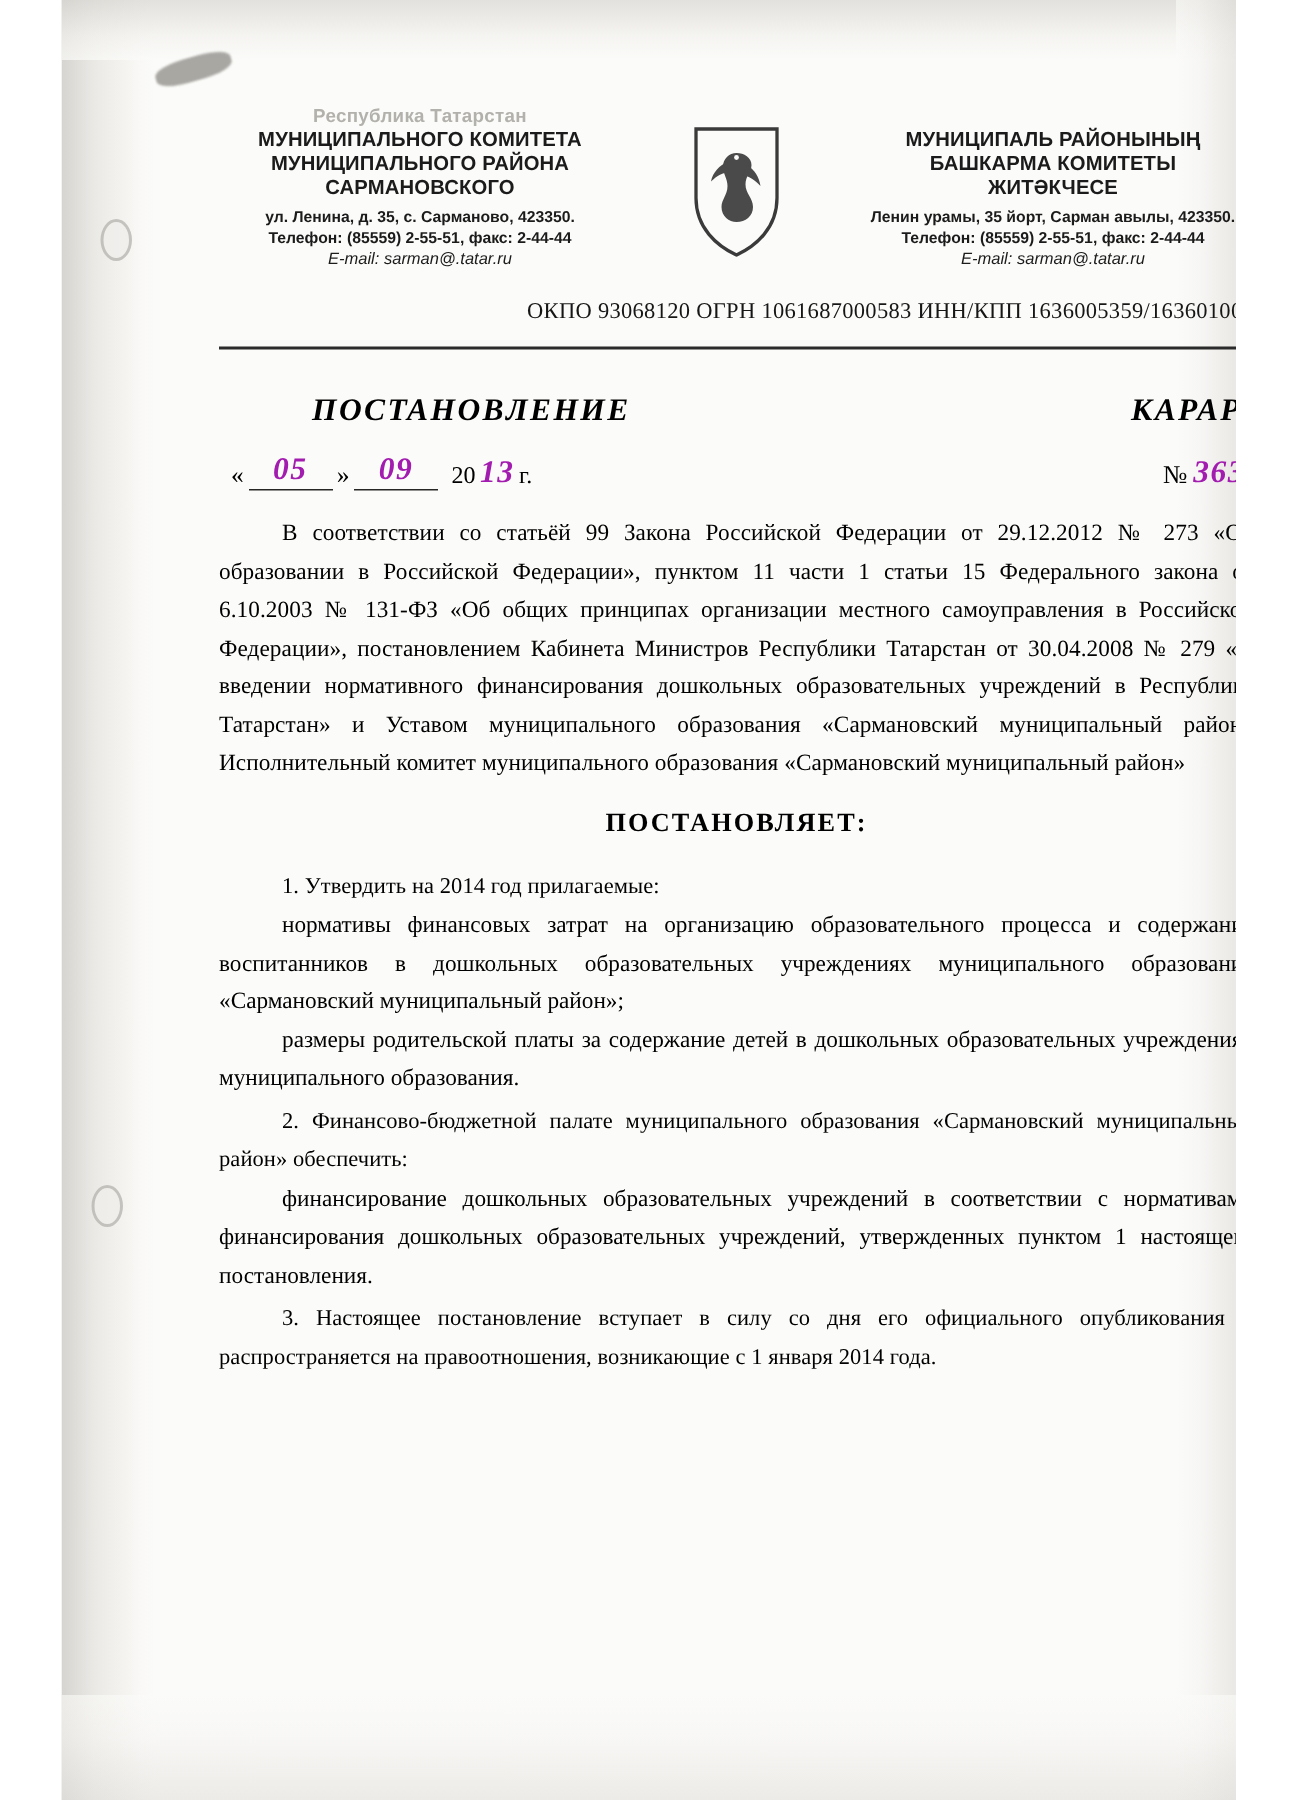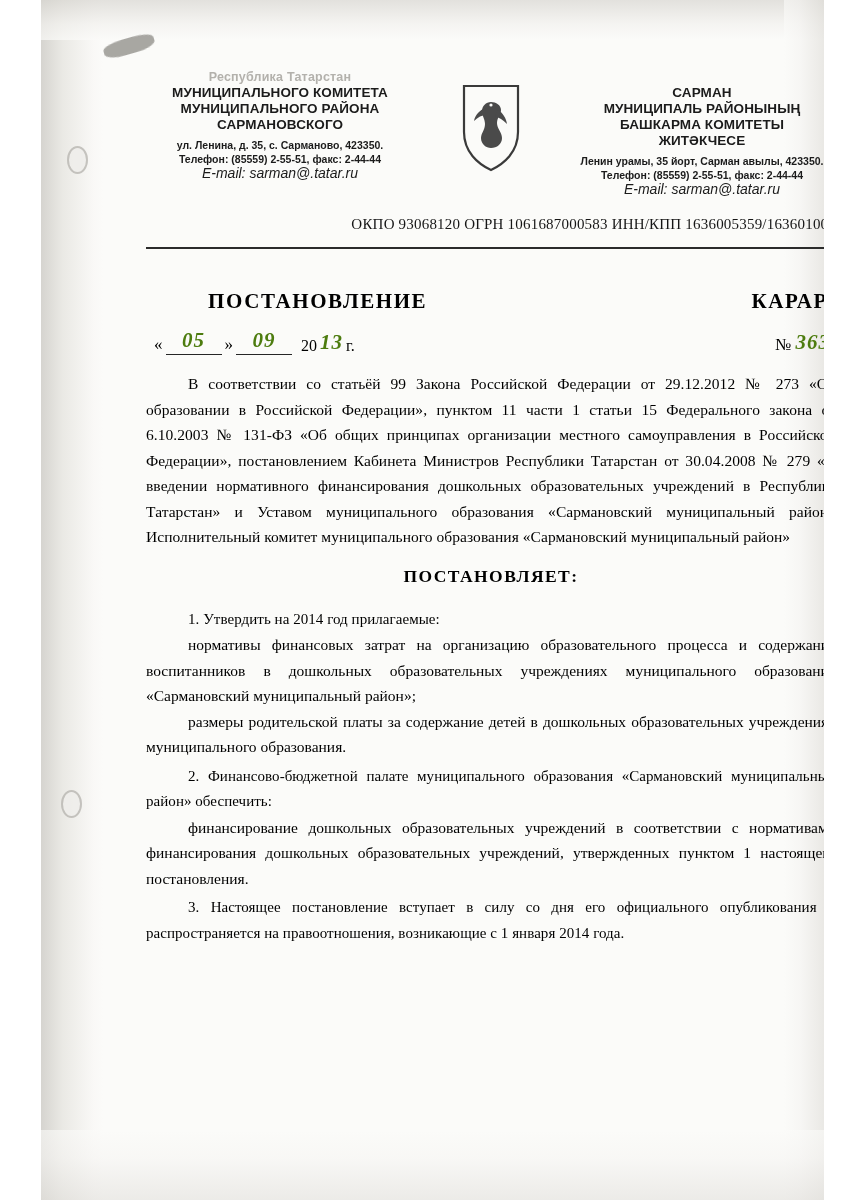--- a/index.html
+++ b/index.html
@@ -111,21 +111,21 @@
     font-weight: bold;
     margin-top: 5px;
     line-height: 14px;
   }
   .lh-col .phone {
     font-size: 10.5px;
     font-weight: bold;
     line-height: 14px;
   }
   .lh-col .email {
-    font-size: 14px;
+    font-size: 11px;
     font-style: italic;
     line-height: 14px;
   }
   .lh-col.right .main-line { line-height: 16px; }
 
   .crest {
     width: 80px;
     display: flex;
     justify-content: center;
     padding-top: 12px;
@@ -145,21 +145,22 @@
     border: 0;
     border-top: 2px solid #2b2b2b;
     width: 100%;
   }
 
   
   .doc-head {
     display: flex;
     justify-content: space-between;
     align-items: baseline;
-    margin-top: 40px;
+    margin-top: 28px;
+    font-style: italic;
   }
   .doc-head .left {
     font-size: 21px;
     font-weight: bold;
     letter-spacing: 1.6px;
     padding-left: 62px;
   }
   .doc-head .right {
     font-size: 21px;
     font-weight: bold;
@@ -178,21 +179,21 @@
     padding-left: 8px;
     display: flex;
     align-items: flex-end;
     gap: 3px;
   }
   .hand {
     font-family: "Liberation Serif", serif;
     font-style: italic;
     font-weight: bold;
     font-size: 21px;
-    color: #4d7c0f;
+    color: #a21caf;
     letter-spacing: 1px;
   }
   .underline-hand {
     border-bottom: 1.6px solid #262626;
     padding: 0 5px 1px 5px;
     display: inline-block;
     min-width: 46px;
     text-align: center;
   }
   .date-left .quote { font-size: 17px; }
@@ -277,21 +278,20 @@
           <path d="M8 4 H62 V50 C62 70 48 82 35 88 C22 82 8 70 8 50 Z" fill="none" stroke="#3a3a3a" stroke-width="2.2"></path>
           <path d="M35 20 c-5 0 -9 4 -9 9 c0 5 3 8 3 13 c0 6 -4 9 -4 14 c0 6 5 10 10 10 c6 0 11 -4 11 -10 c0 -6 -5 -9 -5 -15 c0 -6 4 -8 4 -13 c0 -5 -5 -8 -10 -8 z" fill="#4a4a4a"></path>
           <path d="M29 26 c-5 2 -10 7 -11 13 c4 -4 8 -6 12 -6 z" fill="#4a4a4a"></path>
           <path d="M42 28 c5 3 8 8 9 14 c-4 -4 -8 -7 -12 -7 z" fill="#4a4a4a"></path>
           <circle cx="35" cy="23" r="1.6" fill="#fbfbf9"></circle>
         </svg>
       </div>
 
       <div class="lh-col right">
         <div class="faded" style="visibility:hidden;">.</div>
-        <div class="main-line">САРМАН</div>
         <div class="main-line">МУНИЦИПАЛЬ РАЙОНЫНЫҢ</div>
         <div class="main-line">БАШКАРМА КОМИТЕТЫ</div>
         <div class="main-line">ЖИТӘКЧЕСЕ</div>
         <div class="addr">Ленин урамы, 35 йорт, Сарман авылы, 423350.</div>
         <div class="phone">Телефон: (85559) 2-55-51, факс: 2-44-44</div>
         <div class="email">E-mail: sarman@.tatar.ru</div>
       </div>
     </div>
 
     <div class="okpo">ОКПО 93068120    ОГРН 1061687000583    ИНН/КПП 1636005359/163601001</div>

